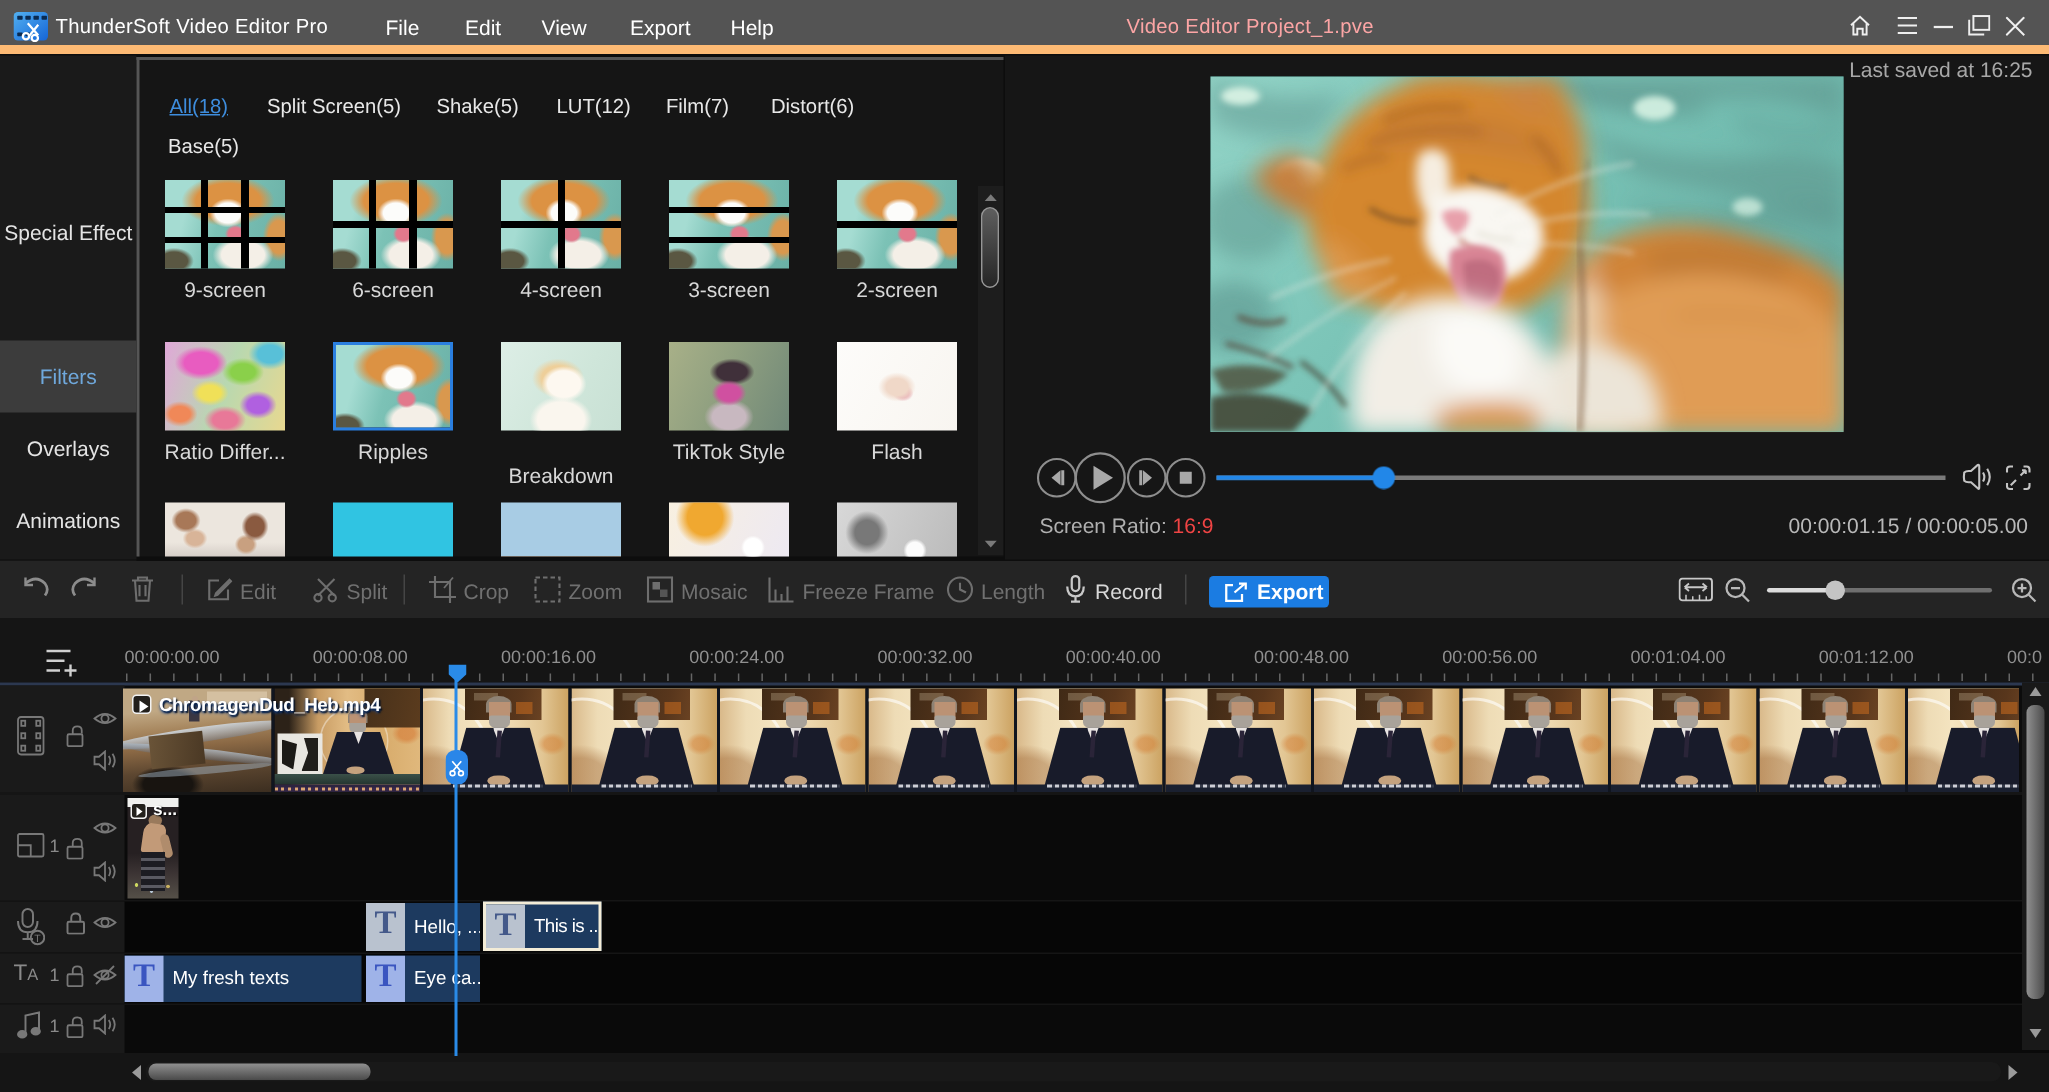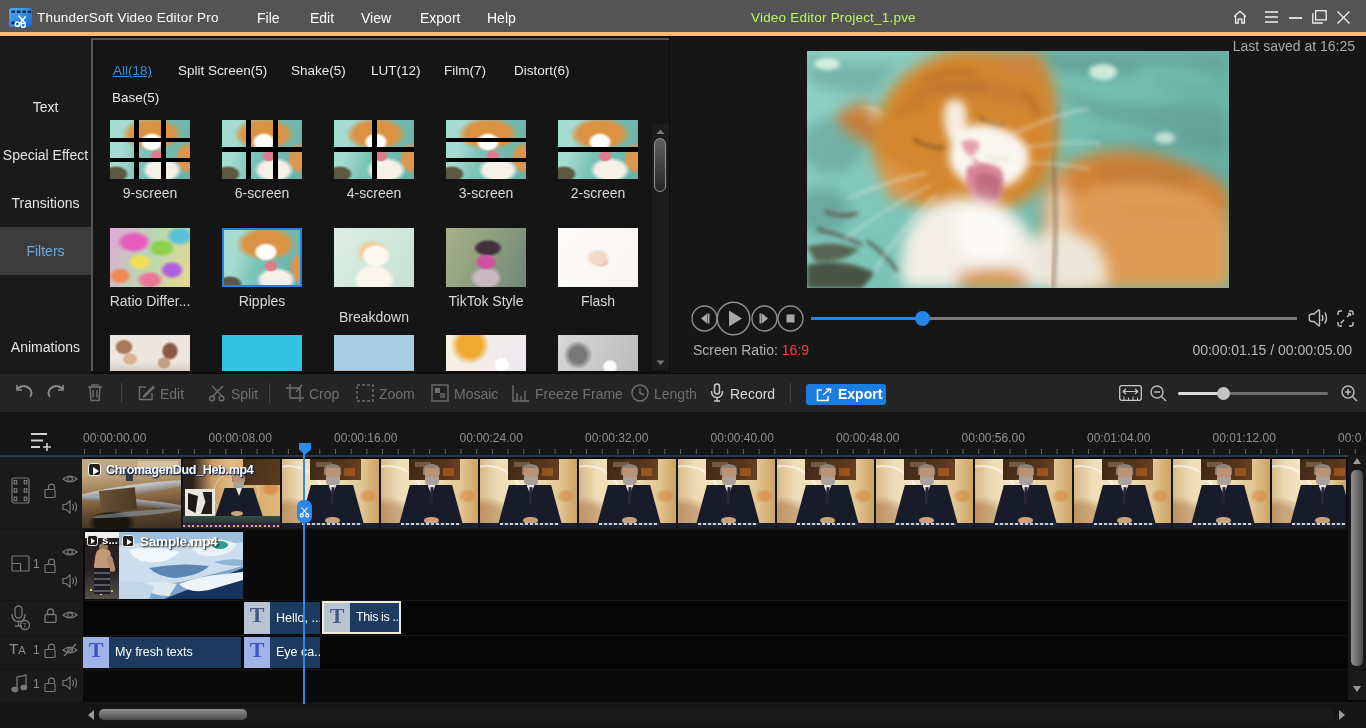--- a/index.html
+++ b/index.html
@@ -1,22 +1,22 @@
 <!DOCTYPE html>
 <html><head>
 <meta charset="utf-8">
 <style>
 * { margin:0; padding:0; box-sizing:border-box; }
 html,body { width:1366px; height:728px; overflow:hidden; background:#000; font-family:"Liberation Sans", sans-serif; }
 #app { position:absolute; top:0; left:0; width:1366px; height:728px; background:#0d0d0d; }
 .abs { position:absolute; }
-#titlebar { position:absolute; top:0; left:0; width:1366px; height:36px; background:#545454; border-bottom:4px solid #fdba74; }
+#titlebar { position:absolute; top:0; left:0; width:1366px; height:36px; background:#545454; border-bottom:6px solid #fdba74; }
 #titlebar .menu { position:absolute; top:10px; color:#fff; font-size:14px; }
 #apptitle { position:absolute; left:37px; top:9px; color:#fff; font-size:13.5px; letter-spacing:0.2px; line-height:17px; }
-#projtitle { position:absolute; left:751px; top:10px; color:#bef264; font-size:13.5px; letter-spacing:0.2px; }
+#projtitle { position:absolute; left:751px; top:10px; color:#fca5a5; font-size:13.5px; letter-spacing:0.2px; }
 #sidebar { position:absolute; top:37px; left:0; width:91px; height:336px; background:#1a1a1a; }
 .side-item { position:absolute; width:91px; height:48px; line-height:48px; text-align:center; color:#e4e4e4; font-size:14px; white-space:nowrap; }
 .side-item.sel { background:#3c3c3c; color:#6fa8dc; }
 #fpanel { position:absolute; top:38px; left:91px; width:578px; height:333px; background:#151515; border-top:2px solid #555; border-left:2px solid #555; overflow:hidden; }
 .ftab { position:absolute; color:#e8e8e8; font-size:13.5px; top:23px; white-space:nowrap; }
 .ftab.sel { color:#3e8ddd; text-decoration:underline; }
 .fthumb { position:absolute; width:80px; height:59px; overflow:hidden; }
 .flabel { position:absolute; width:114px; text-align:center; color:#d8d8d8; font-size:14px; white-space:nowrap; }
 #fscroll { position:absolute; left:559px; top:84px; width:17px; height:246px; background:#1d1d1d; }
 #fscroll .sthumb { position:absolute; top:14px; left:2px; width:12px; height:54px; border:1px solid #969696; background:linear-gradient(#5e5e5e, #252525); border-radius:7px; }
@@ -90,24 +90,23 @@
   <svg class="abs" style="left:1312px;top:10px" width="15" height="14" viewBox="0 0 15 14" fill="none" stroke="#efefef" stroke-width="1.3">
     <rect x="3.6" y="0.7" width="10.6" height="9.2"></rect>
         <path d="M0.8,3.2 L0.8,13 L10.8,13"></path>
   </svg>
   <svg class="abs" style="left:1337px;top:11px" width="13" height="13" viewBox="0 0 13 13" stroke="#efefef" stroke-width="1.3">
         <path d="M0.5,0.5 L12.5,12.5 M12.5,0.5 L0.5,12.5"></path>
       </svg>
 </div>
 
 <div id="sidebar">
-<div class="side-item" style="top:46px">Text</div>
 <div class="side-item" style="top:94px">Special Effect</div>
-<div class="side-item" style="top:142px">Transitions</div>
 <div class="side-item sel" style="top:190px">Filters</div>
+<div class="side-item" style="top:238px">Overlays</div>
 <div class="side-item" style="top:286px">Animations</div>
 </div>
 <div class="abs" style="left:0;top:373px;width:91px;height:355px;background:#151515"></div>
 <div id="fpanel">
 <div class="ftab sel" style="left:20px">All(18)</div>
 <div class="ftab" style="left:85px">Split Screen(5)</div>
 <div class="ftab" style="left:198px">Shake(5)</div>
 <div class="ftab" style="left:278px">LUT(12)</div>
 <div class="ftab" style="left:351px">Film(7)</div>
 <div class="ftab" style="left:421px">Distort(6)</div>
@@ -700,39 +699,20 @@
 radial-gradient(circle 2px at 27px 59px, #c8b060 0 50%, rgba(200,176,96,0) 70%),
 linear-gradient(#f0f0ee 0 6px, #262022 6px 55%, #3c3434 75%, #555048)">
 <div class="abs" style="left:14px;top:11px;width:9px;height:8px;background:#9a7a5c;border-radius:50%"></div>
 <div class="abs" style="left:10px;top:17px;width:15px;height:20px;background:#c29a78;border-radius:35% 25% 10% 10%;transform:rotate(8deg)"></div>
 <div class="abs" style="left:23px;top:24px;width:6px;height:16px;background:#b08c6c;transform:rotate(-14deg);border-radius:3px"></div>
 <div class="abs" style="left:9px;top:36px;width:16px;height:26px;background:repeating-linear-gradient(#1c1c22 0 4px, #5a5a62 4px 6px)"></div>
 <div class="abs" style="left:2px;top:3px;width:11px;height:11px;background:#23201c;border:1.3px solid #f2f2f2;border-radius:2.5px"></div>
 <div class="abs" style="left:6px;top:6px;width:0;height:0;border-left:4.5px solid #fff;border-top:3.2px solid transparent;border-bottom:3.2px solid transparent"></div>
 <div class="abs" style="left:17px;top:2px;color:#fff;font-size:11.5px;font-weight:bold;text-shadow:1px 1px 1px #000">s...</div>
 </div>
-<div class="abs" style="left:119px;top:2px;width:124px;height:67px;overflow:hidden;background:#6a95c0">
-<svg width="124" height="67" viewBox="0 0 124 67" style="position:absolute;left:0;top:0">
-<rect width="124" height="67" fill="#7da5cc"></rect>
-<path d="M0,0 L124,0 L124,34 Q95,42 70,48 Q40,56 0,50 Z" fill="#ccdded"></path>
-<path d="M0,0 L124,0 L124,10 Q80,16 40,12 Q15,9 0,14 Z" fill="#9fc0dd"></path>
-<path d="M10,18 Q35,12 60,20 Q50,32 28,30 Q14,28 10,18 Z" fill="#f2f7fb"></path>
-<path d="M70,8 Q100,4 118,12 Q110,26 85,24 Q72,20 70,8 Z" fill="#eaf2f8"></path>
-<path d="M30,36 Q60,30 90,34 Q80,44 55,46 Q38,44 30,36 Z" fill="#5a86b4"></path>
-<path d="M45,67 L124,36 L124,67 Z" fill="#16355e"></path>
-<path d="M60,52 Q80,44 105,42 L124,40 L124,48 L90,58 Q70,62 60,52 Z" fill="#eef4fa"></path>
-<path d="M20,52 Q40,48 58,52 L50,64 Q30,64 20,52 Z" fill="#dce9f3"></path>
-<path d="M0,50 Q20,48 35,54 L30,67 L0,67 Z" fill="#c2d6e8"></path>
-<ellipse cx="101" cy="13" rx="8" ry="4" fill="#2f9d8d"></ellipse>
-<path d="M95,30 Q110,26 124,28 L124,34 Q105,34 95,30 Z" fill="#8fb4d4"></path>
-</svg>
-<div class="abs" style="left:3px;top:3px;width:12px;height:12px;background:#23201c;border:1.4px solid #f2f2f2;border-radius:2.5px"></div>
-<div class="abs" style="left:7.5px;top:6.5px;width:0;height:0;border-left:5px solid #fff;border-top:3.6px solid transparent;border-bottom:3.6px solid transparent"></div>
-<div class="abs" style="left:21px;top:2px;color:#fff;font-size:13.5px;font-weight:bold;letter-spacing:-0.2px;text-shadow:1px 1px 2px #000">Sample.mp4</div>
-</div>
 </div>
 <div class="track" style="top:189px;height:34px;background:#060606">
 <div class="thead"></div>
 <div class="clip-blue" style="left:244px;top:1px;width:76px;height:32px">
 <div class="tbox" style="background:#b9c2cf;color:#44598a">T</div>
           <div class="lbl">Hello, ...</div>
         </div>
 <div class="clip-blue" style="left:322px;top:0;width:79px;height:33px;border:2px solid #f3ecd7">
 <div class="tbox" style="background:#b9c2cf;color:#44598a">T</div>
           <div class="lbl" style="letter-spacing:-0.4px">This is ..</div>

